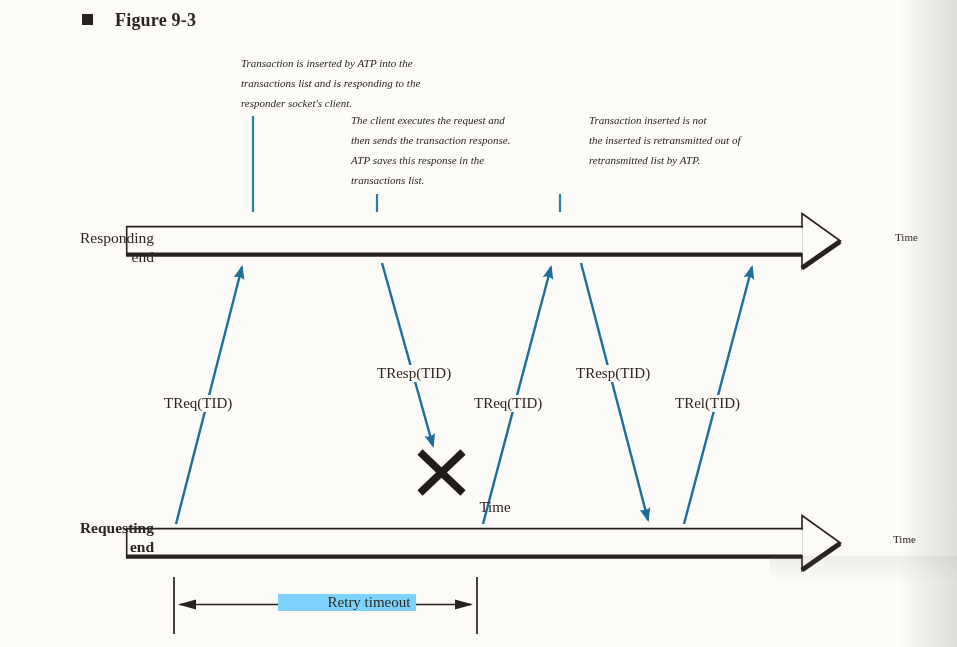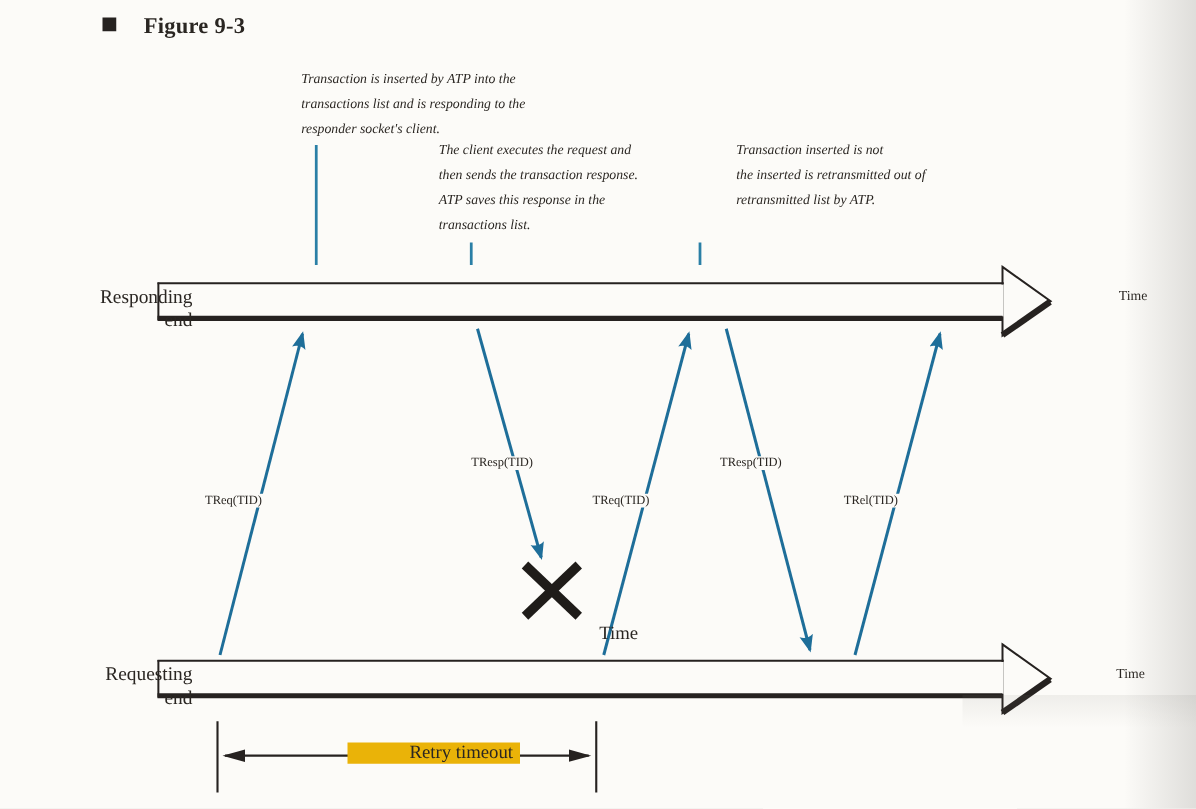--- a/index.html
+++ b/index.html
@@ -21,35 +21,35 @@
   
   .ann{font-size:11px;line-height:20px;font-style:italic;}
   .ann div{white-space:nowrap;}
   .ann1{left:197px;top:53px;}
   .ann2{left:307px;top:110px;}
   .ann3{left:545px;top:110px;}
   
   .endlabel{width:82px;text-align:right;font-size:15.5px;line-height:19px;}
   .endlabel div{white-space:nowrap;}
   .resp-label{left:28px;top:228px;}
-  .req-label{left:28px;top:530px;}
+  .req-label{left:28px;top:518px;font-weight:bold;}
   
   .time-label{font-size:11px;}
   .time1{left:851px;top:231px;}
   .time2{left:849px;top:533px;}
   
-  .msg{font-size:10px;background:#fcfbf8;padding:0 3px;white-space:nowrap;}
+  .msg{font-size:15px;background:#fcfbf8;padding:0 3px;white-space:nowrap;}
   .msg1{left:161px;top:395px;}
   .msg2{left:374px;top:365px;}
   .msg3{left:471px;top:395px;}
   .msg4{left:573px;top:365px;}
   .msg5{left:672px;top:395px;}
   
   .lost{left:426px;top:499px;width:50px;text-align:center;font-size:15px;}
-  .retry{left:278px;top:594px;width:94px;text-align:center;font-size:15px;background:#eab308;}
+  .retry{left:278px;top:594px;width:94px;text-align:center;font-size:15px;background:#7dd3fc;}
   
   .edge-shade{right:0;top:0;width:14px;height:647px;
     background:linear-gradient(to right, rgba(0,0,0,0), rgba(90,88,84,0.18));}
   .bottom-smudge{left:770px;top:556px;width:187px;height:26px;
     background:linear-gradient(to bottom, rgba(120,118,112,0.10), rgba(0,0,0,0));}
 </style>
 </head>
 <body>
 
 <div class="page">

